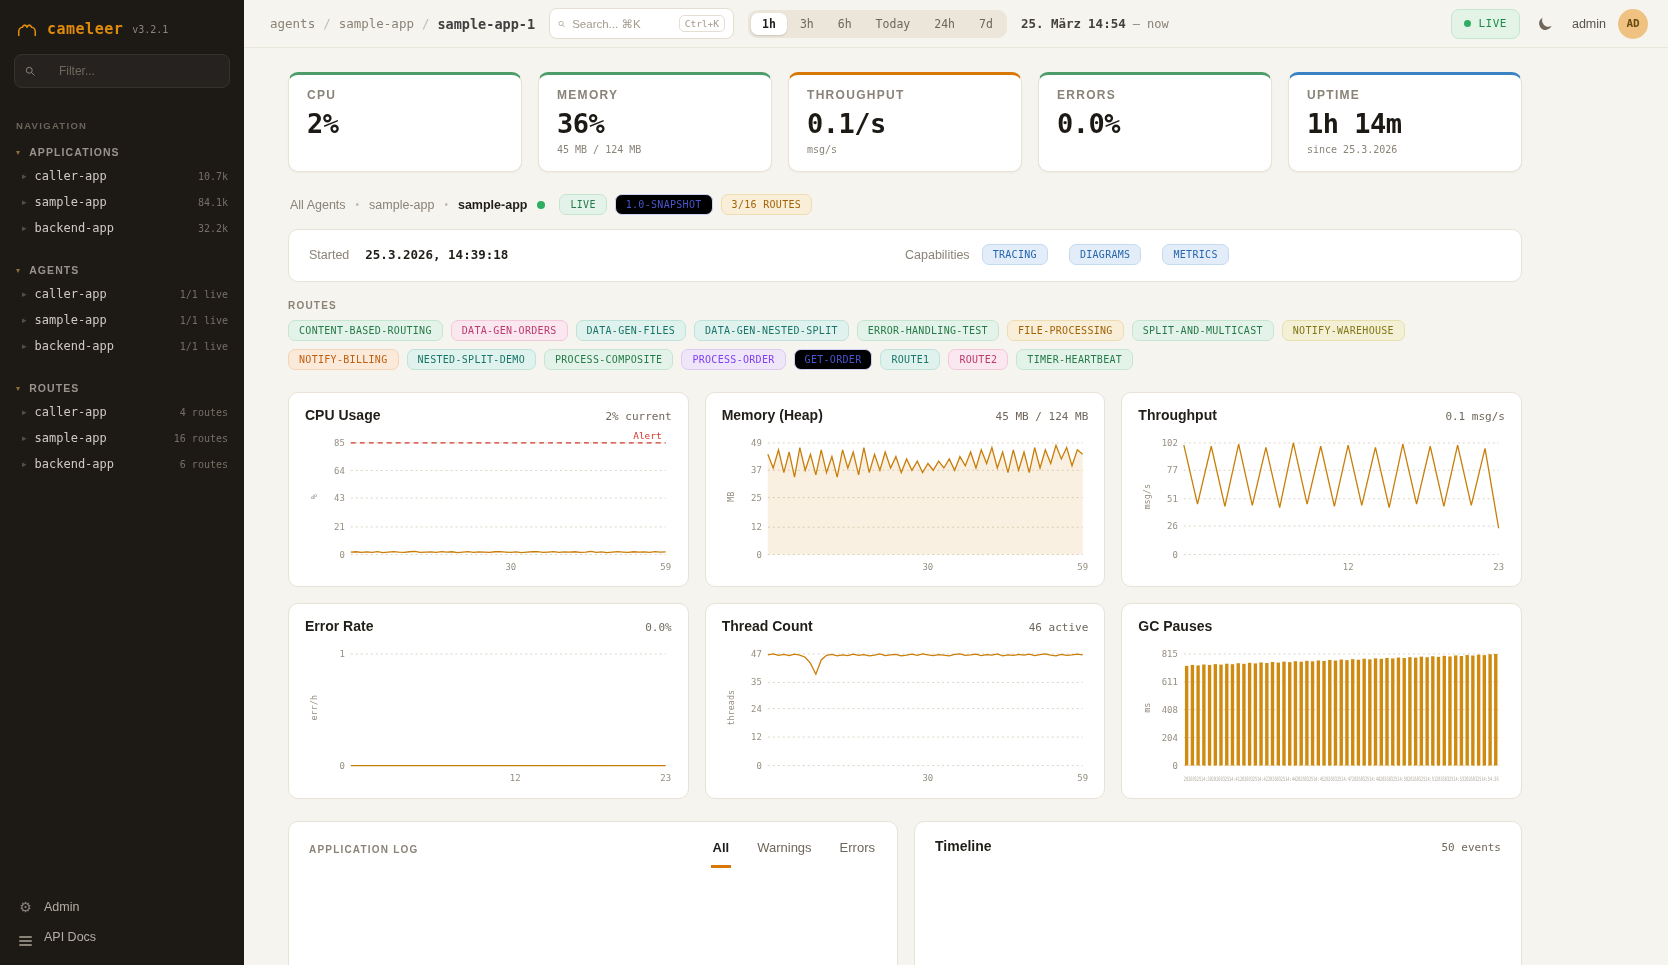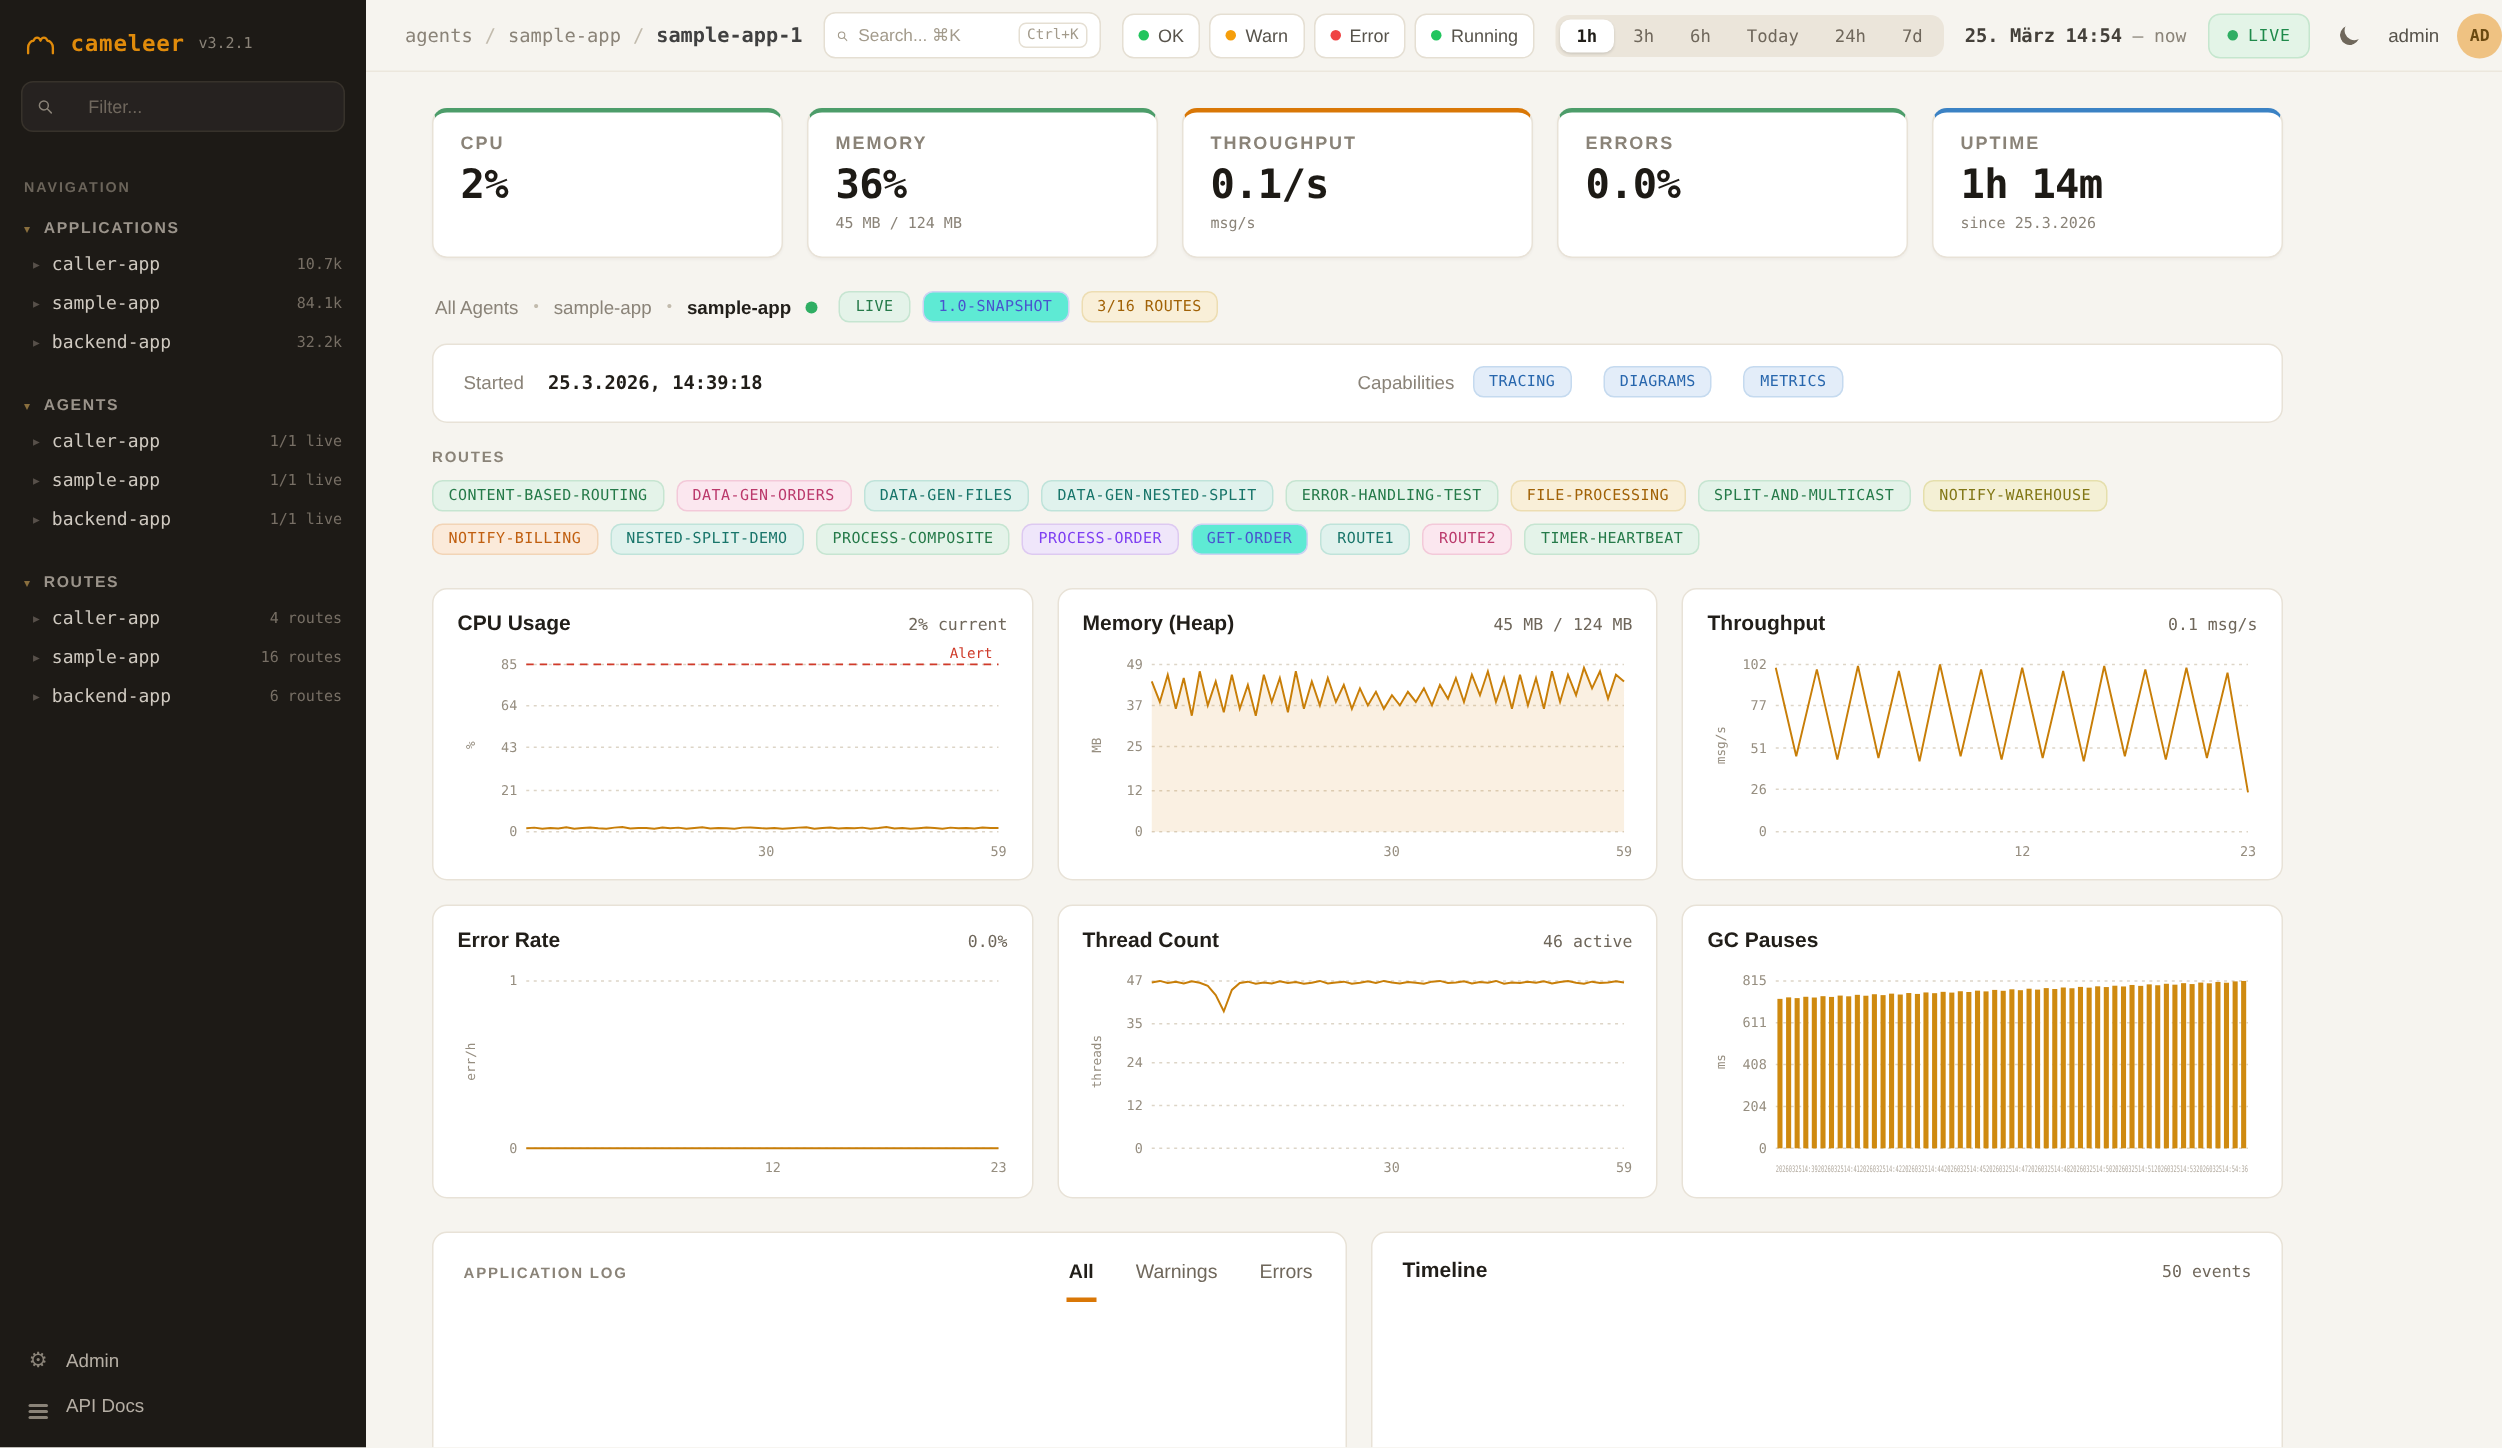--- a/index.html
+++ b/index.html
@@ -75,21 +75,21 @@
 
   .pill { font-family:"DejaVu Sans Mono",monospace; font-size:10px; letter-spacing:.3px; padding:4px 10px; border-radius:7px; border:1px solid transparent; white-space:nowrap; }
   button.pill { cursor:pointer; }
   .s-green  { background:#e4f3e9; color:#257a49; border-color:#c6e5d1; }
   .s-pink   { background:#fbe7ef; color:#bb3a6c; border-color:#f3c9d9; }
   .s-teal   { background:#e0f2ed; color:#18756a; border-color:#bfe3da; }
   .s-amber  { background:#f9efd8; color:#a16207; border-color:#edddb2; }
   .s-olive  { background:#f4f0d5; color:#827716; border-color:#e5dfac; }
   .s-orange { background:#fbeada; color:#c05f10; border-color:#f2d4b6; }
   .s-purple { background:#efe6fa; color:#7e3ff2; border-color:#ddc9f1; }
-  .s-indigo { background:#5eead4; color:#4955ce; border-color:#ccd2f2; }
+  .s-indigo { background:#000000; color:#4955ce; border-color:#ccd2f2; }
   .s-blue   { background:#e3edf9; color:#2766ad; border-color:#c5daef; }
 
   .proc-card { background:#fff; border:1px solid #e8e2d7; border-radius:10px; padding:14px 20px 16px; }
   .proc-heading { font-size:10px; letter-spacing:1.2px; color:#8a8378; font-weight:700; margin-bottom:12px; }
   .proc-row { display:grid; grid-template-columns:1fr 1fr; align-items:center; }
   .proc-left { display:flex; align-items:center; gap:16px; }
   .proc-label { font-size:12.5px; color:#8a8378; }
   .proc-value { font-family:"DejaVu Sans Mono",monospace; font-size:12.5px; font-weight:700; color:#211e19; }
   .proc-right { display:flex; align-items:center; gap:12px; }
   .cap-badges { display:flex; gap:21px; }
@@ -228,38 +228,20 @@
         <span class="bc current">sample-app-1</span>
       </nav>
       <div class="searchbox">
         <svg width="12" height="12" viewBox="0 0 14 14">
           <circle cx="6" cy="6" r="4.2" fill="none" stroke="#a39b8c" stroke-width="1.4"></circle>
           <line x1="9.2" y1="9.2" x2="13" y2="13" stroke="#a39b8c" stroke-width="1.4" stroke-linecap="round"></line>
         </svg>
         <input placeholder="Search... ⌘K" style="">
         <span class="kbd">Ctrl+K</span>
       </div>
-      <div class="chips">
-          <button class="chip">
-            <span class="dot" style="background: rgb(34, 197, 94);"></span>
-            <span class="chip-label">OK</span>
-          </button>
-          <button class="chip">
-            <span class="dot" style="background: rgb(245, 158, 11);"></span>
-            <span class="chip-label">Warn</span>
-          </button>
-          <button class="chip">
-            <span class="dot" style="background: rgb(239, 68, 68);"></span>
-            <span class="chip-label">Error</span>
-          </button>
-          <button class="chip">
-            <span class="dot" style="background: rgb(34, 197, 94);"></span>
-            <span class="chip-label">Running</span>
-          </button>
-        </div>
       <div class="range-group">
           <button class="range-btn active">1h</button>
           <button class="range-btn">3h</button>
           <button class="range-btn">6h</button>
           <button class="range-btn">Today</button>
           <button class="range-btn">24h</button>
           <button class="range-btn">7d</button>
         </div>
       <div class="date-range">
         <span class="dr-strong">25. März</span>

